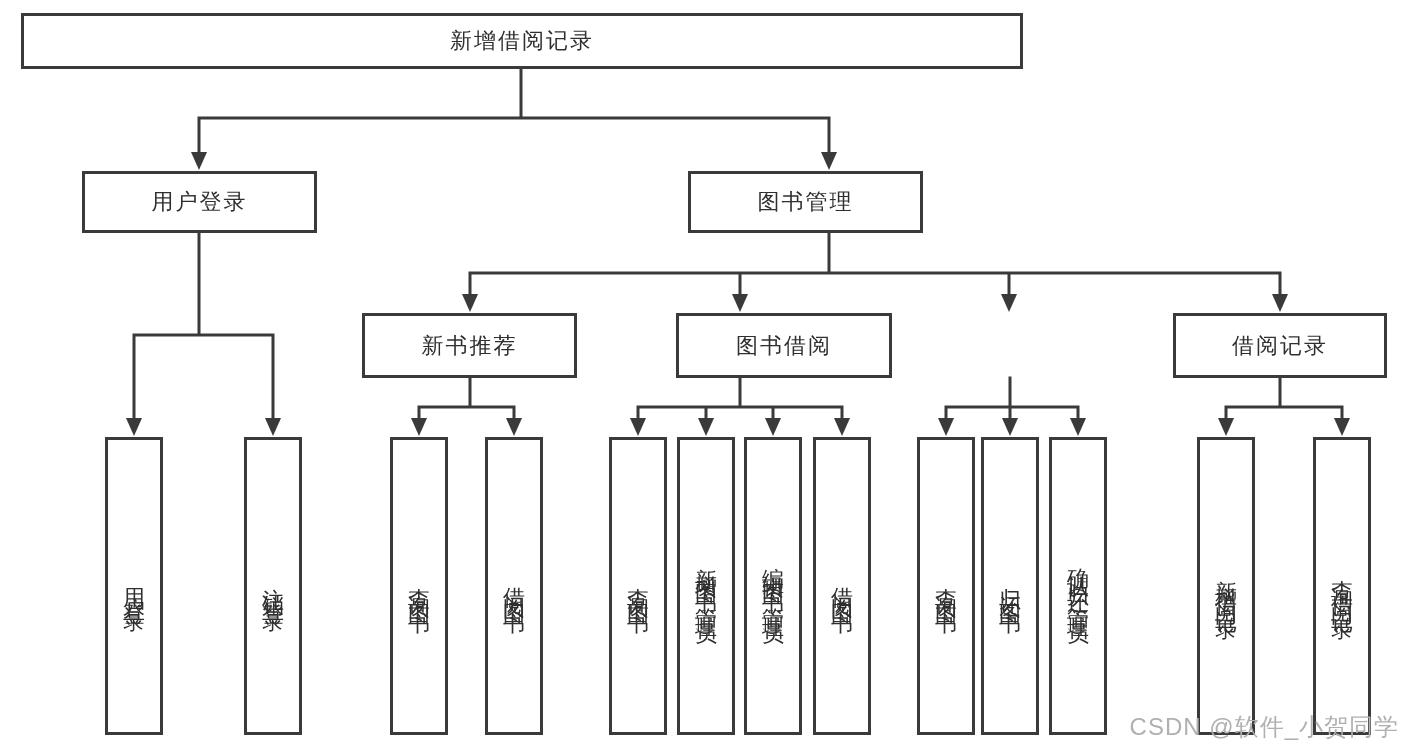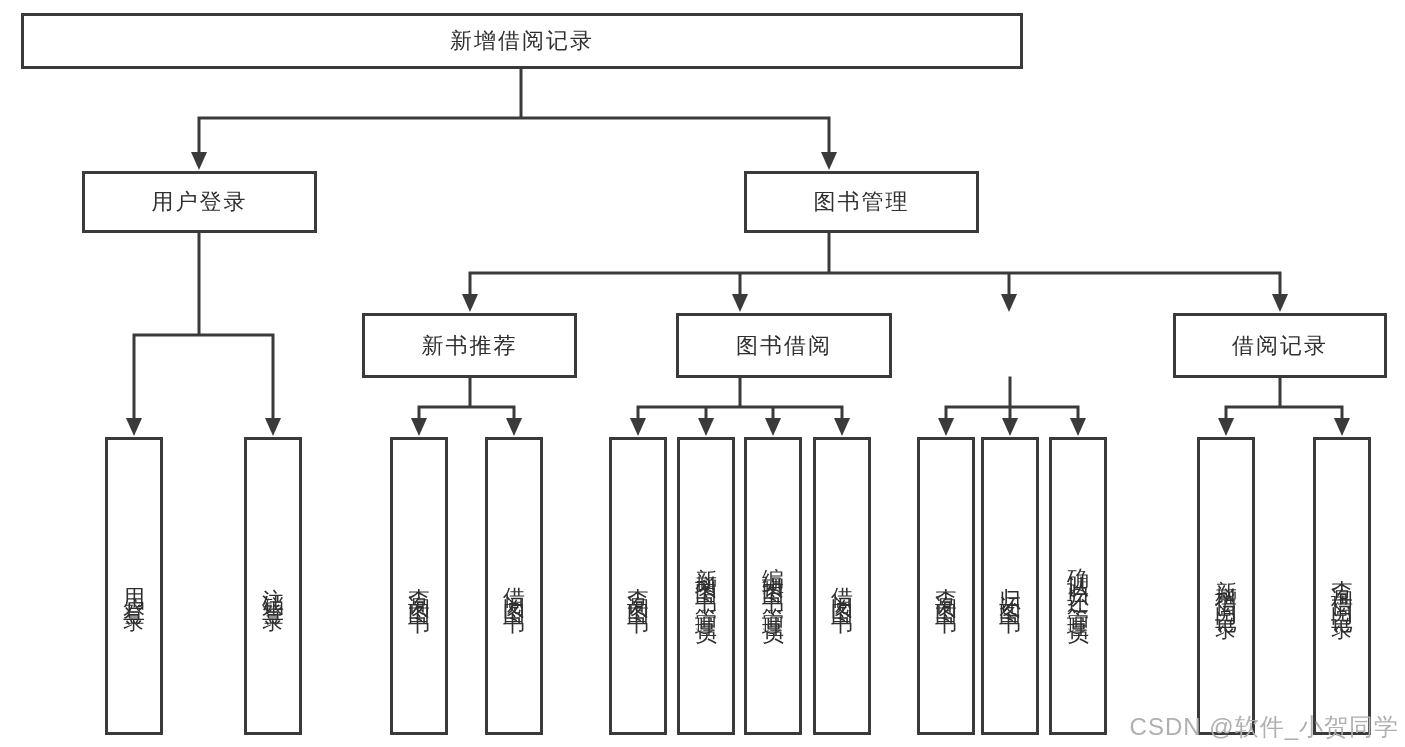--- a/index.html
+++ b/index.html
@@ -92,21 +92,21 @@
     <polygon class="arrow" points="1334,418 1350,418 1342,436"></polygon>
   </svg>
 
   <div class="box hnode" style="left:21px;top:13px;width:1002px;height:56px;">
     <span>新增借阅记录</span>
   </div>
 
   <div class="box hnode" style="left:82px;top:171px;width:235px;height:62px;">
     <span>用户登录</span>
   </div>
-  <div class="box hnode" style="left:744px;top:171px;width:235px;height:62px;">
+  <div class="box hnode" style="left:688px;top:171px;width:235px;height:62px;">
     <span>图书管理</span>
   </div>
 
   <div class="box hnode" style="left:362px;top:313px;width:215px;height:65px;">
     <span>新书推荐</span>
   </div>
   <div class="box hnode" style="left:632px;top:313px;width:216px;height:65px;margin-left:44px;">
     <span>图书借阅</span>
   </div>
   <div class="box hnode" style="left:1173px;top:313px;width:214px;height:65px;">

